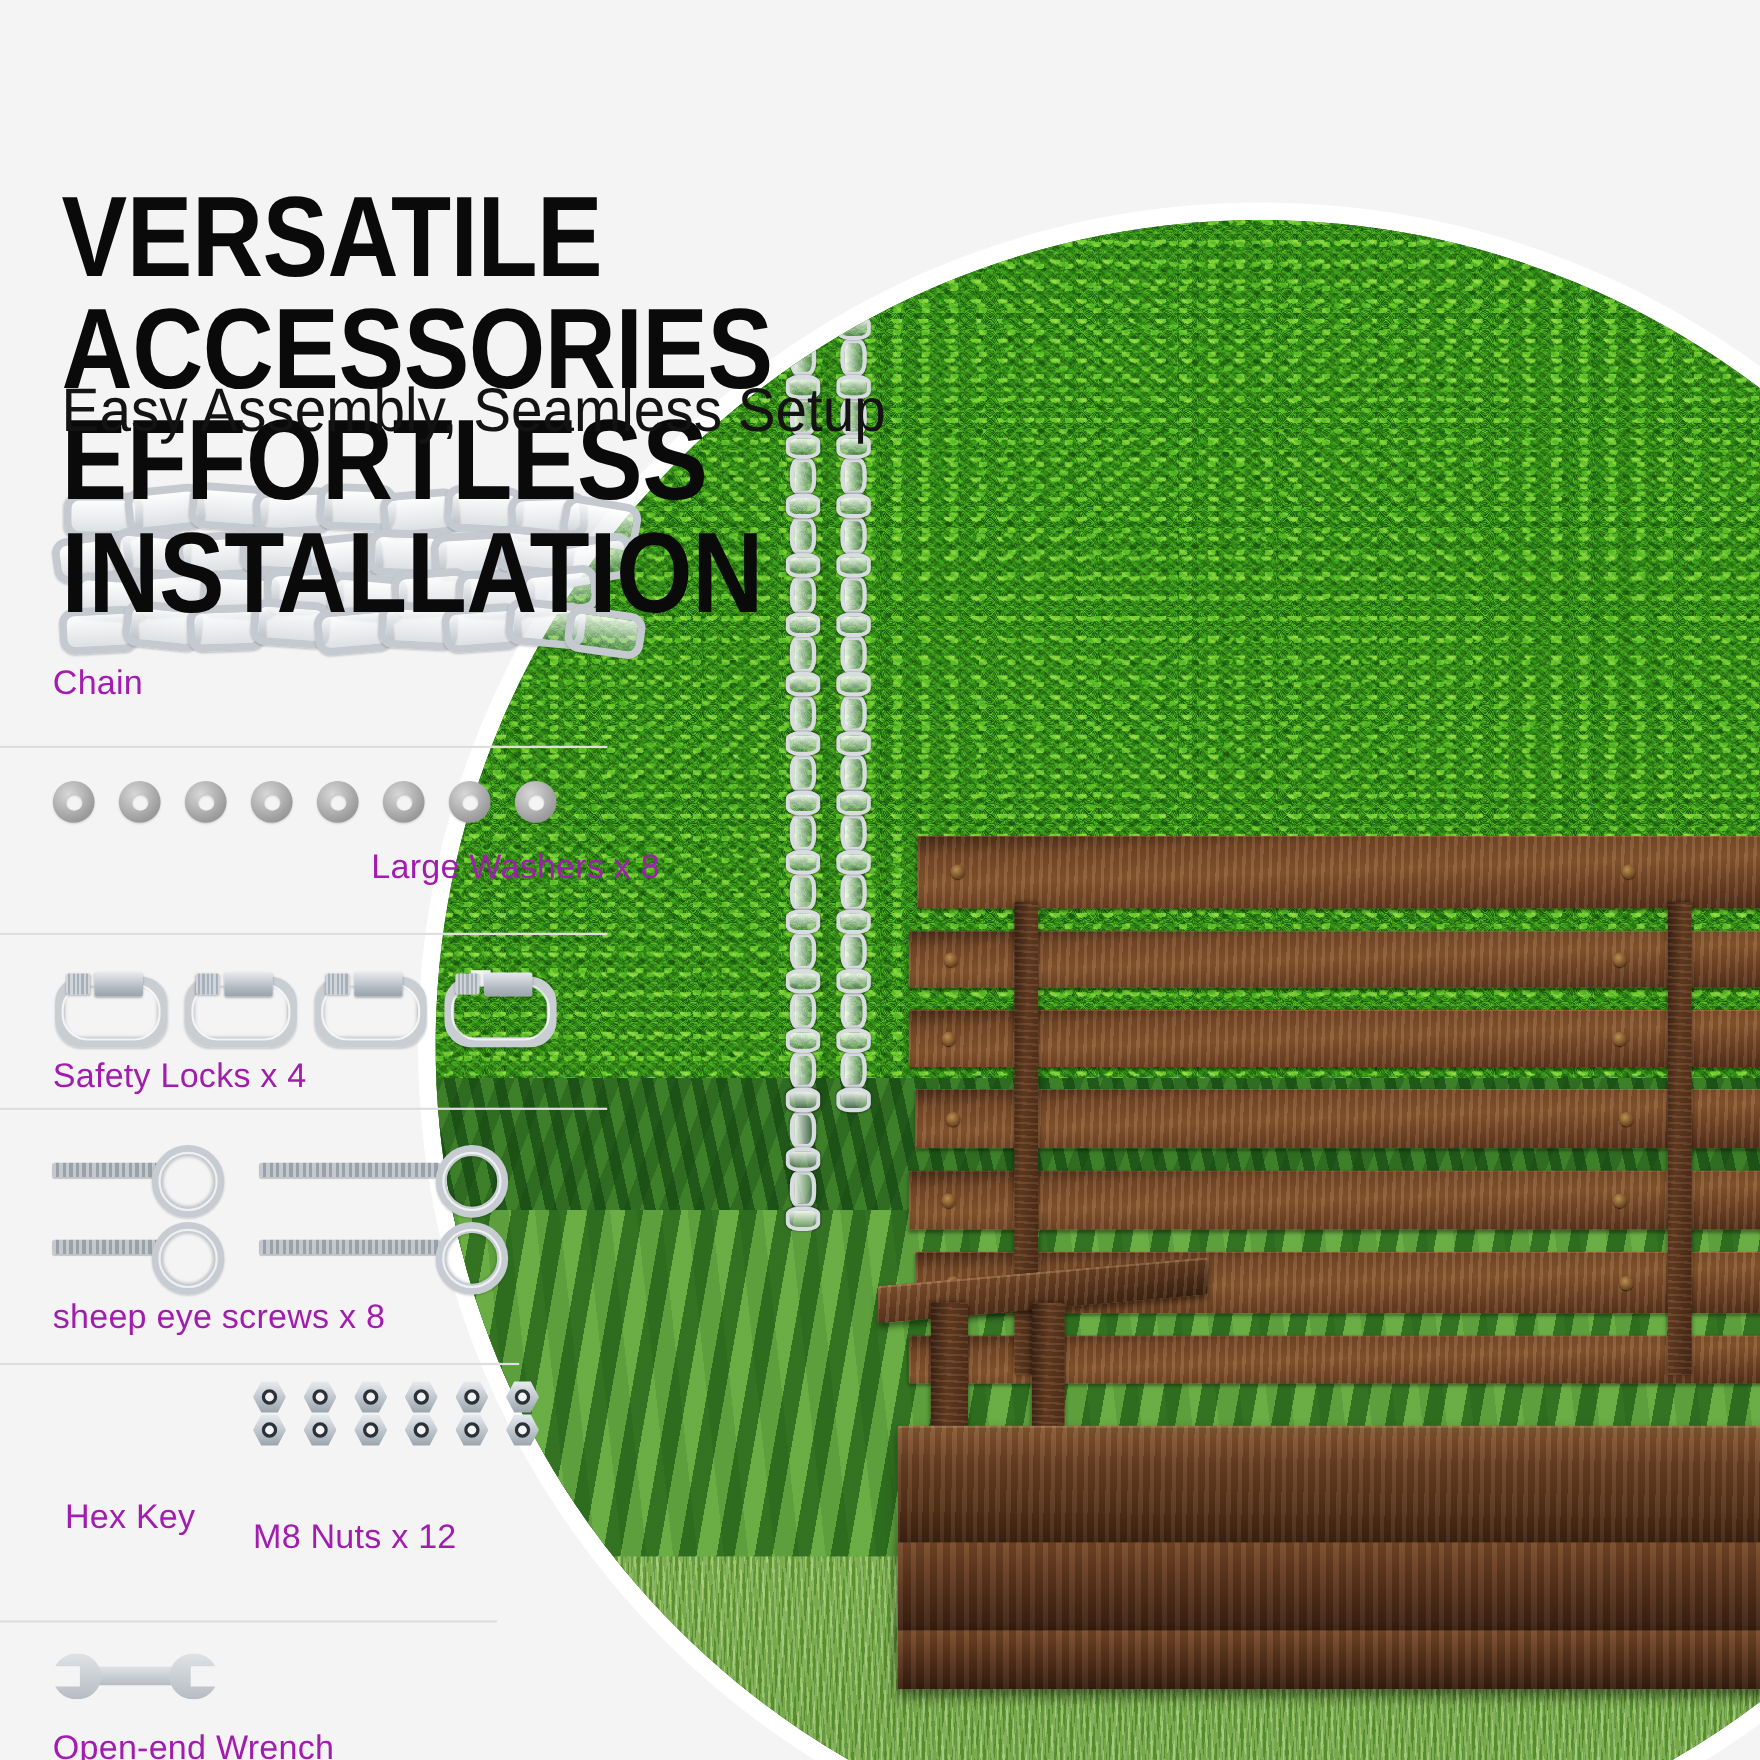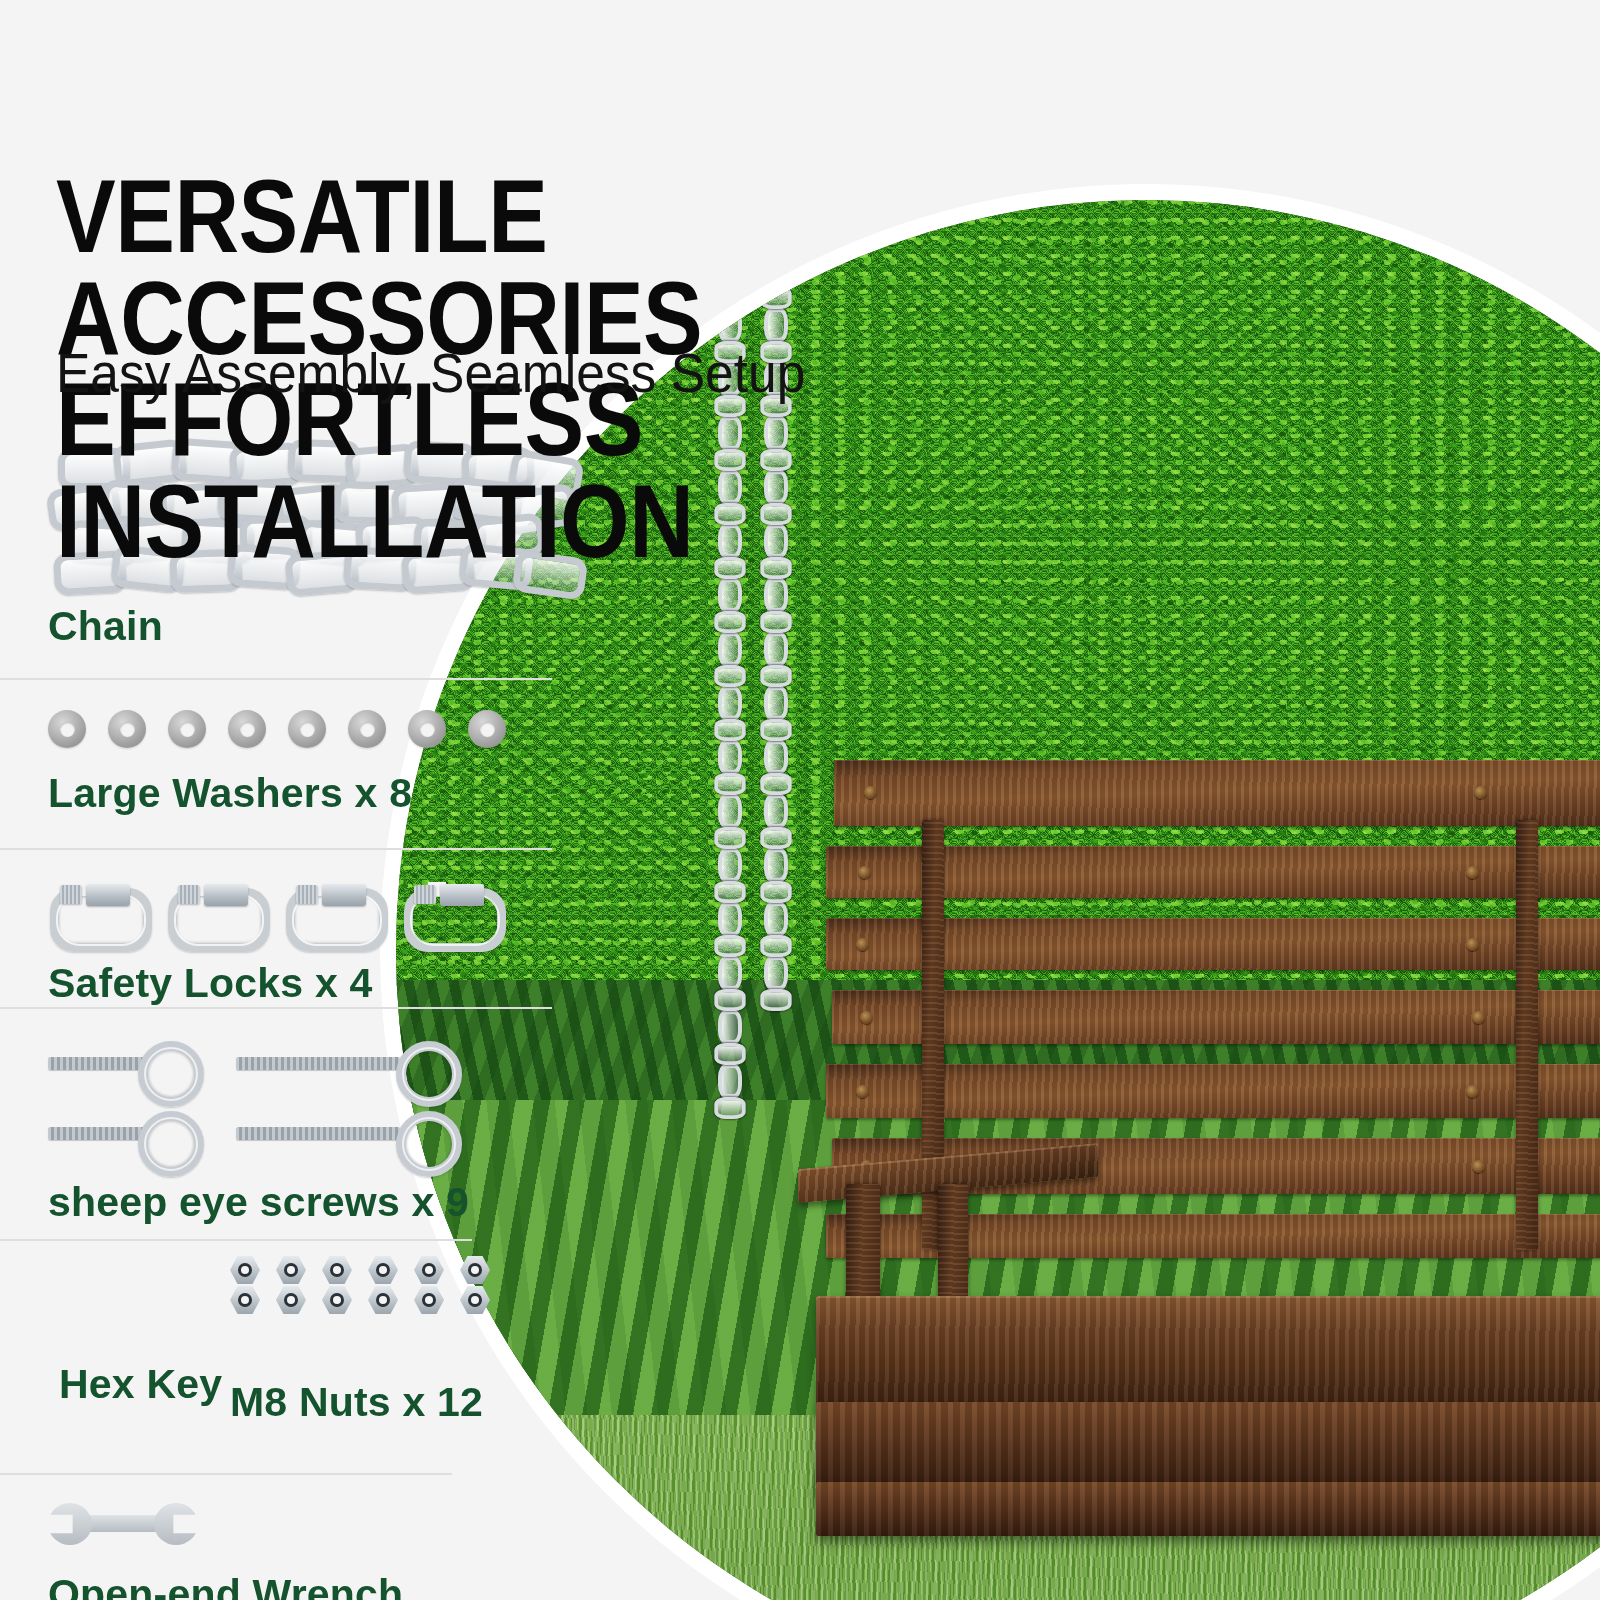--- a/index.html
+++ b/index.html
@@ -149,21 +149,21 @@
   }
   .chain-line i:nth-child(even){transform:rotate(90deg) scale(.92);}
 
   
   .list{position:absolute;left:0;top:430px;width:600px;z-index:25;}
   .row{position:relative;padding:0 0 0 48px;}
   .row .sep{
     position:absolute;left:0;top:0;height:2px;background:#dedede;
   }
   .label{
-    font-size:41px;color:#14532d;font-weight:700;
+    font-size:31px;color:#a21caf;font-weight:400;
     letter-spacing:.2px;white-space:nowrap;
   }
   .icons{position:relative;}
 
   
   .washer{
     display:inline-block;width:38px;height:38px;border-radius:50%;
     background:radial-gradient(circle at 38% 32%, #d8d8d8, #9b9b9b 70%, #8a8a8a);
     position:relative;margin-right:22px;vertical-align:middle;
     box-shadow:0 1px 2px rgba(0,0,0,.15);
@@ -423,21 +423,21 @@
             <span style="left: 412px; top: 112px; transform: rotate(5deg);"></span>
             <span style="left: 466px; top: 120px; transform: rotate(8deg);"></span>
           </div>
       </div>
       <div class="label" style="margin-top:14px;">Chain</div>
     </div>
 
     <div class="row" style="height:170px;">
       <div class="sep" style="left:-48px;width:600px;"></div>
       <div class="icons" style="padding-top:32px;" id="washers"><span class="washer"></span><span class="washer"></span><span class="washer"></span><span class="washer"></span><span class="washer"></span><span class="washer"></span><span class="washer"></span><span class="washer"></span></div>
-      <div class="label" style="margin-top:22px;">Large Washers x 8</div>
+      <div class="label" style="margin-top:22px;text-align:right;">Large Washers x 8</div>
     </div>
 
     <div class="row" style="height:159px;">
       <div class="sep" style="left:-48px;width:600px;"></div>
       <div class="icons" style="padding-top:34px;" id="qlinks"><span class="qlink"><span class="ring"></span><span class="gap"></span><span class="knurl"></span><span class="nut"></span></span><span class="qlink"><span class="ring"></span><span class="gap"></span><span class="knurl"></span><span class="nut"></span></span><span class="qlink"><span class="ring"></span><span class="gap"></span><span class="knurl"></span><span class="nut"></span></span><span class="qlink"><span class="ring"></span><span class="gap"></span><span class="knurl"></span><span class="nut"></span></span></div>
       <div class="label" style="margin-top:20px;">Safety Locks x 4</div>
     </div>
 
     <div class="row" style="height:232px;">
       <div class="sep" style="left:-48px;width:600px;"></div>
@@ -449,21 +449,21 @@
           <div class="shaft" style="width:164px;"></div><div class="eye" style="left:160px;"></div>
         </div>
         <div style="height:12px;"></div>
         <div class="eyescrew" style="width:150px;">
           <div class="shaft" style="width:96px;"></div><div class="eye" style="left:90px;"></div>
         </div>
         <div class="eyescrew" style="width:222px;margin-left:34px;">
           <div class="shaft" style="width:164px;"></div><div class="eye" style="left:160px;"></div>
         </div>
       </div>
-      <div class="label" style="margin-top:6px;">sheep eye screws x 9</div>
+      <div class="label" style="margin-top:6px;">sheep eye screws x 8</div>
     </div>
 
     <div class="row" style="height:190px;">
       <div class="sep" style="left:-48px;width:520px;"></div>
       <div class="icons" style="padding-top:26px;height:96px;position:relative;">
         <div class="hexkey" style="position:absolute;left:-6px;top:28px;"></div>
         <div style="position:absolute;left:182px;top:16px;width:300px;" id="nuts"><span class="nut6"></span><span class="nut6"></span><span class="nut6"></span><span class="nut6"></span><span class="nut6"></span><span class="nut6"></span><br><span class="nut6"></span><span class="nut6"></span><span class="nut6"></span><span class="nut6"></span><span class="nut6"></span><span class="nut6"></span></div>
       </div>
       <div style="position:relative;">
         <div class="label" style="position:absolute;left:11px;top:0;">Hex Key</div>

